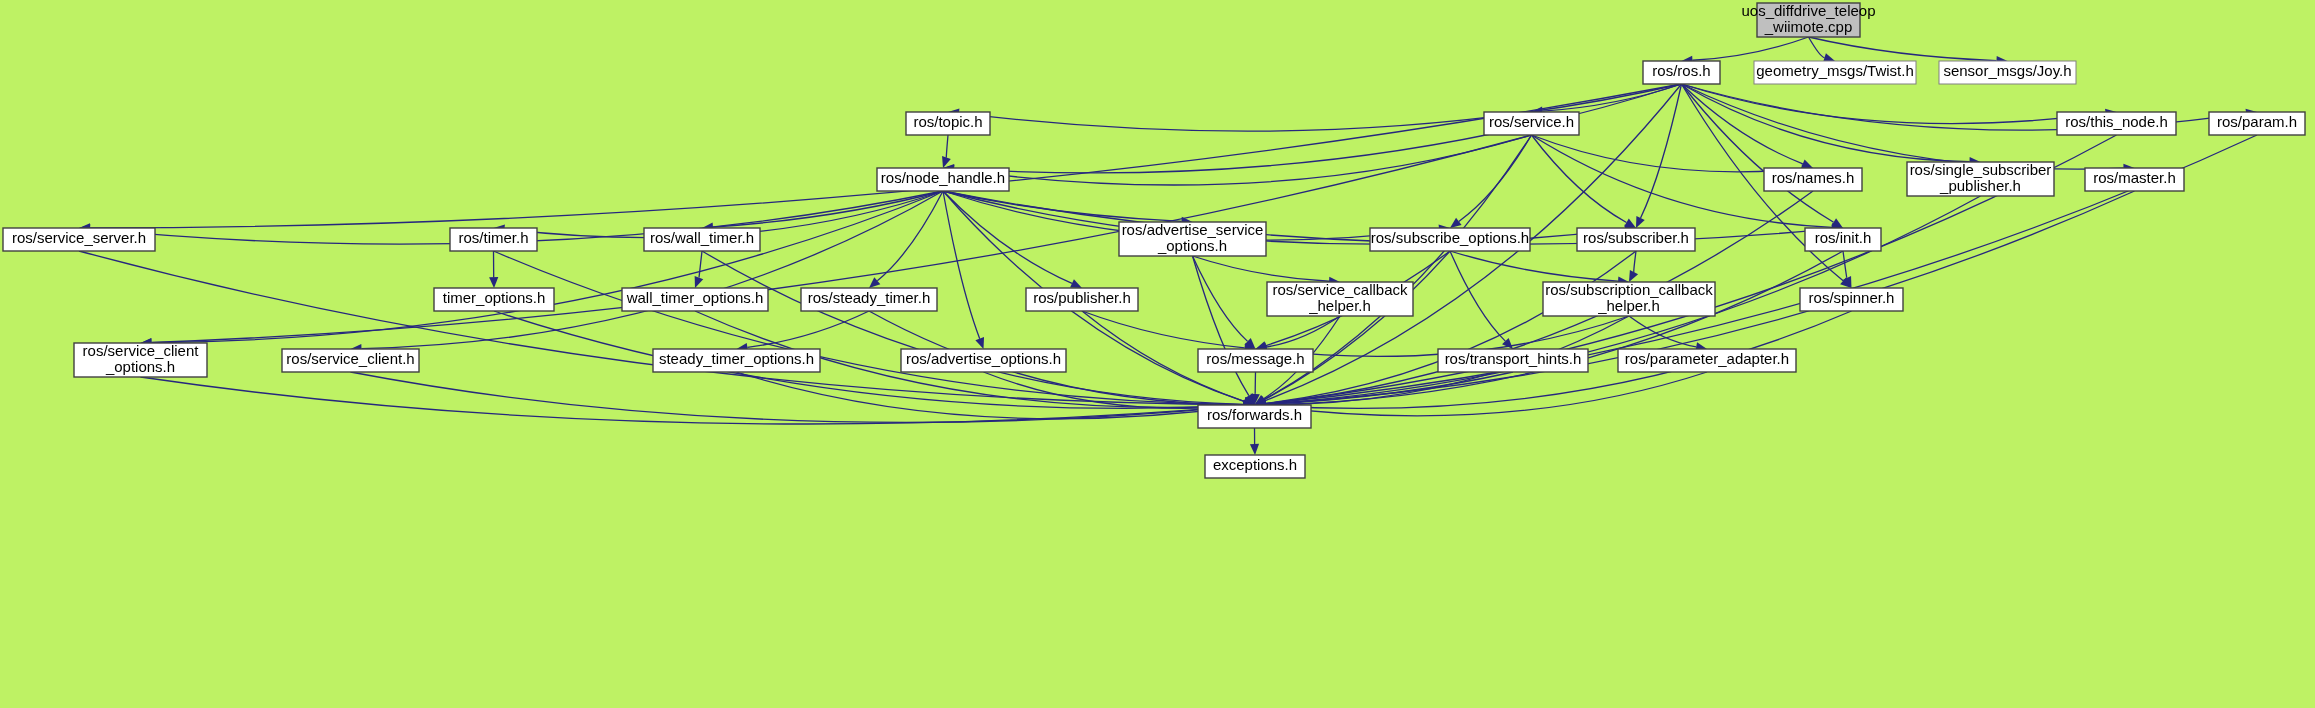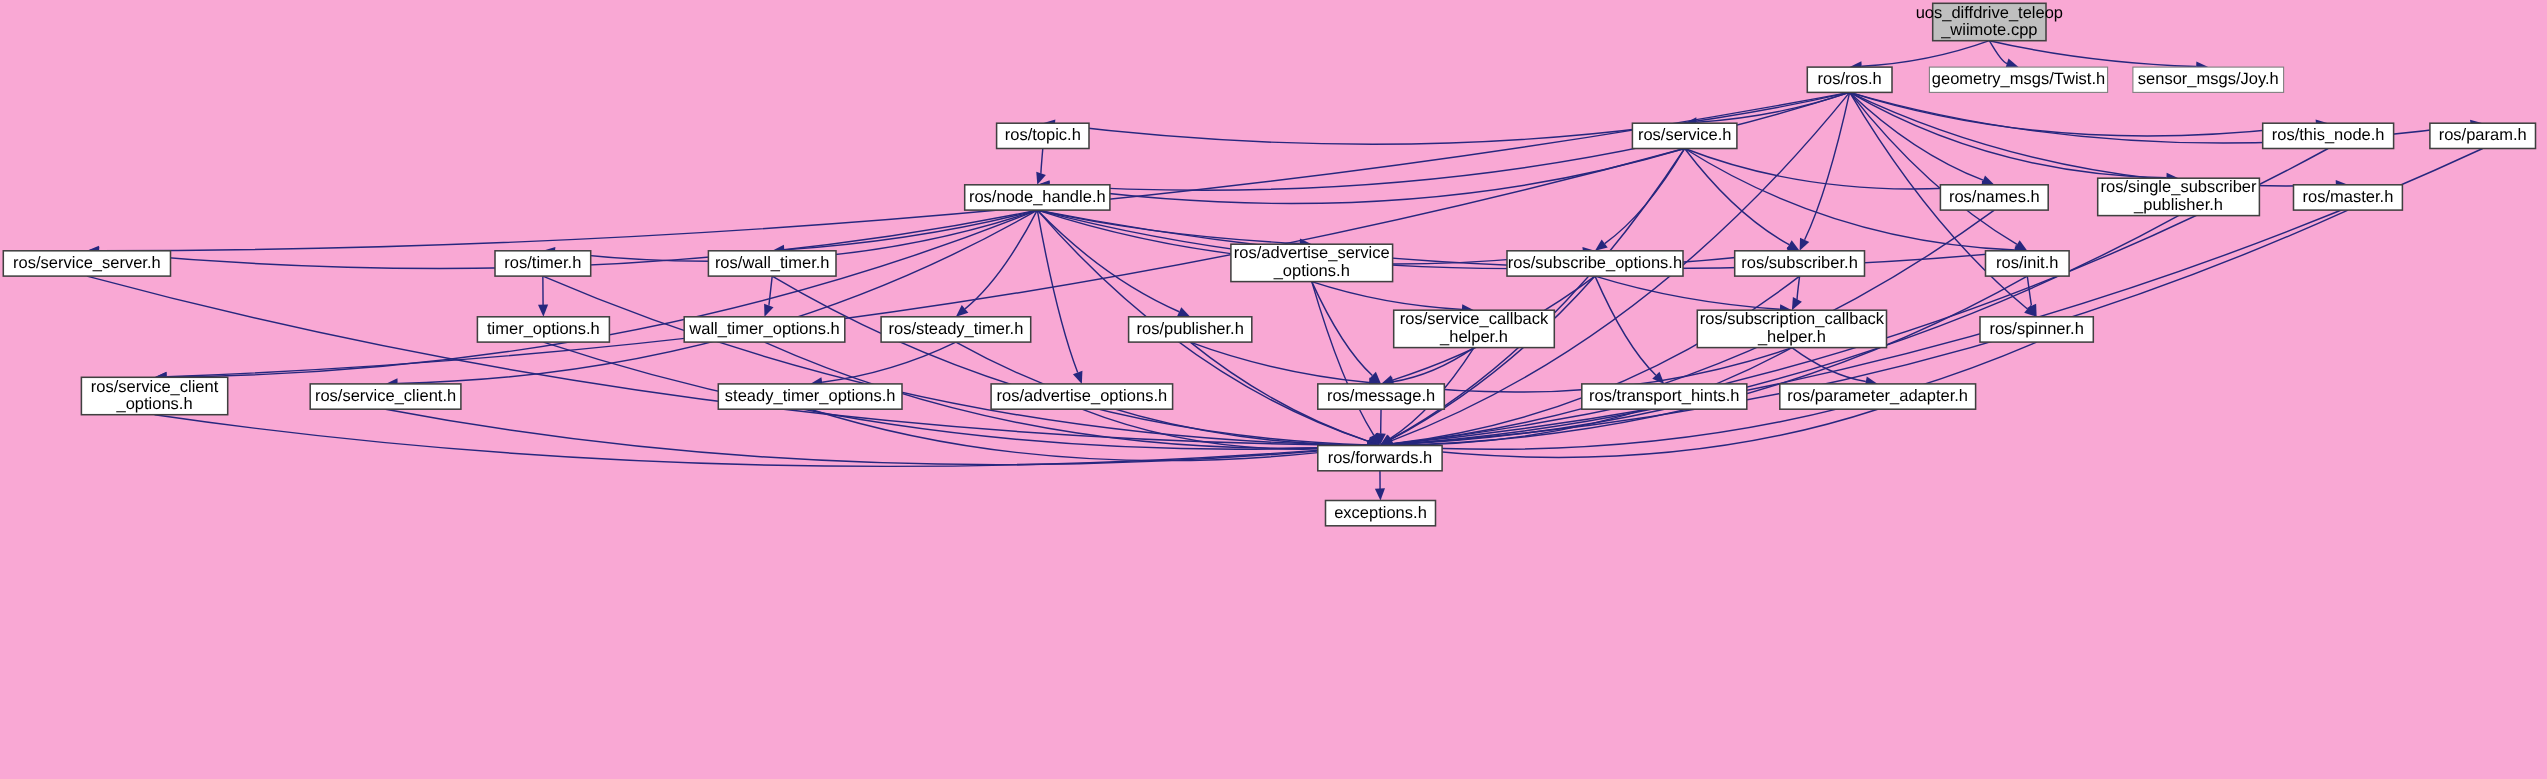--- a/index.html
+++ b/index.html
@@ -1,17 +1,17 @@
 <!DOCTYPE html>
 <html><head>
 <meta charset="utf-8">
 <style>
   html,body{margin:0;padding:0;background:#ffffff;}
   body{font-family:"Liberation Sans", sans-serif;}
-  #graph-root{position:relative;width:2315px;height:708px;background:#f9a8d4;overflow:hidden;}
+  #graph-root{position:relative;width:2315px;height:708px;background:#bef264;overflow:hidden;}
   svg{display:block;}
   .node-box{fill:#ffffff;stroke:#808080;stroke-width:1;}
   .node-box.strong{stroke:#404040;stroke-width:1.4;}
   .node-box.root{fill:#bfbfbf;stroke:#404040;stroke-width:1.4;}
   .node-label{font-family:"Liberation Sans", sans-serif;font-size:15px;fill:#000000;text-anchor:middle;dominant-baseline:middle;}
   .edge{fill:none;stroke:#26277e;stroke-width:1.3;}
   .arrow{fill:#26277e;stroke:none;}
 </style>
 </head>
 <body>

